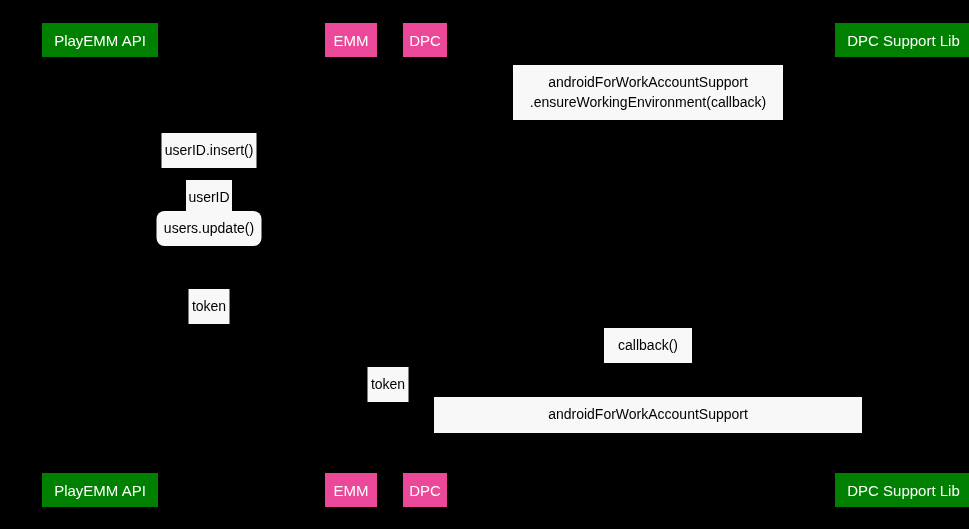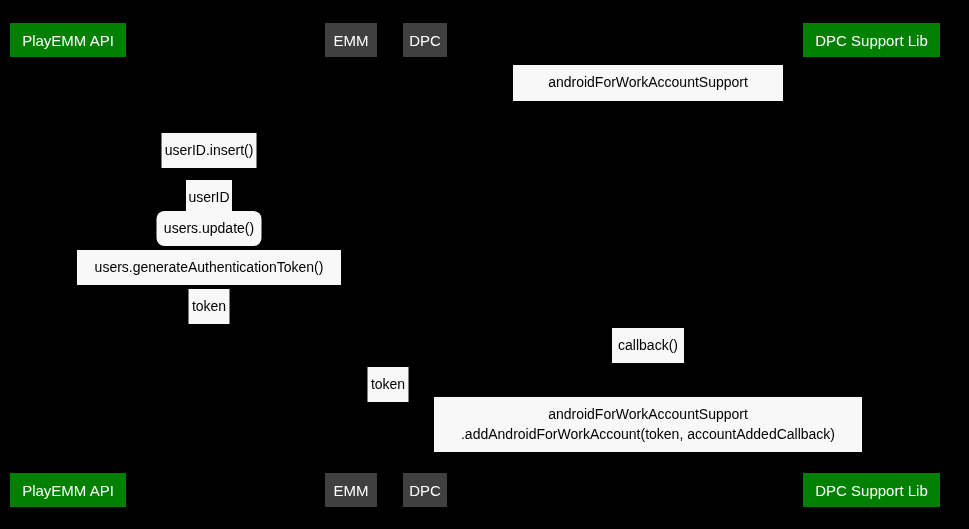--- a/index.html
+++ b/index.html
@@ -20,22 +20,22 @@
     display: flex;
     align-items: center;
     justify-content: center;
     color: #ffffff;
     font-size: 15px;
     line-height: 1;
     height: 34px;
     box-sizing: border-box;
     white-space: nowrap;
   }
-  .participant.green { background: #008000; }
-  .participant.blue  { background: #404040; }
+  .participant.green { background: #008000; margin-left: 32px; }
+  .participant.blue  { background: #ec4899; }
 
   .lifeline {
     position: absolute;
     width: 1px;
     background: #000000;
   }
 
   .msg-label {
     position: absolute;
     background: #f8f8f8;
@@ -84,53 +84,50 @@
   <div class="arrow" style="left:68px;  top:191px; width:283px;"></div>
   <div class="arrow" style="left:68px;  top:230px; width:283px;"></div>
   <div class="arrow" style="left:68px;  top:269px; width:283px;"></div>
   <div class="arrow" style="left:68px;  top:308px; width:283px;"></div>
   <div class="arrow" style="left:425px; top:347px; width:446px;"></div>
   <div class="arrow" style="left:351px; top:386px; width:74px;"></div>
   <div class="arrow" style="left:425px; top:437px; width:446px;"></div>
 
   <div class="msg-label two-line" style="left:648px; top:65px; width:270px;">
     <div>androidForWorkAccountSupport</div>
+    <div>.ensureWorkingEnvironment(callback)</div>
   </div>
 
   <div class="msg-label" style="left:209px; top:133px; width:95px;">
     <div>userID.insert()</div>
   </div>
 
   <div class="msg-label" style="left:209px; top:180px; width:46px;">
     <div>userID</div>
   </div>
 
   <div class="msg-label" style="left:209px; top:211px; width:105px;border-radius:8px;">
     <div>users.update()</div>
   </div>
 
-  <div class="msg-label" style="left:209px; top:250px; width:264px;">
-    <div>users.generateAuthenticationToken()</div>
-  </div>
 
   <div class="msg-label" style="left:209px; top:289px; width:41px;">
     <div>token</div>
   </div>
 
-  <div class="msg-label" style="left:648px; top:328px; width:72px;">
+  <div class="msg-label" style="left:648px; top:328px; width:88px;">
     <div>callback()</div>
   </div>
 
   <div class="msg-label" style="left:388px; top:367px; width:41px;">
     <div>token</div>
   </div>
 
   <div class="msg-label two-line" style="left:648px; top:397px; width:428px;">
     <div>androidForWorkAccountSupport</div>
-    <div>.addAndroidForWorkAccount(token, accountAddedCallback)</div>
   </div>
 
   <div class="participant green" style="left:10px; top:473px; width:116px;">
     <span>PlayEMM API</span>
   </div>
   <div class="participant blue" style="left:325px; top:473px; width:52px;">
     <span>EMM</span>
   </div>
   <div class="participant blue" style="left:403px; top:473px; width:44px;">
     <span>DPC</span>

